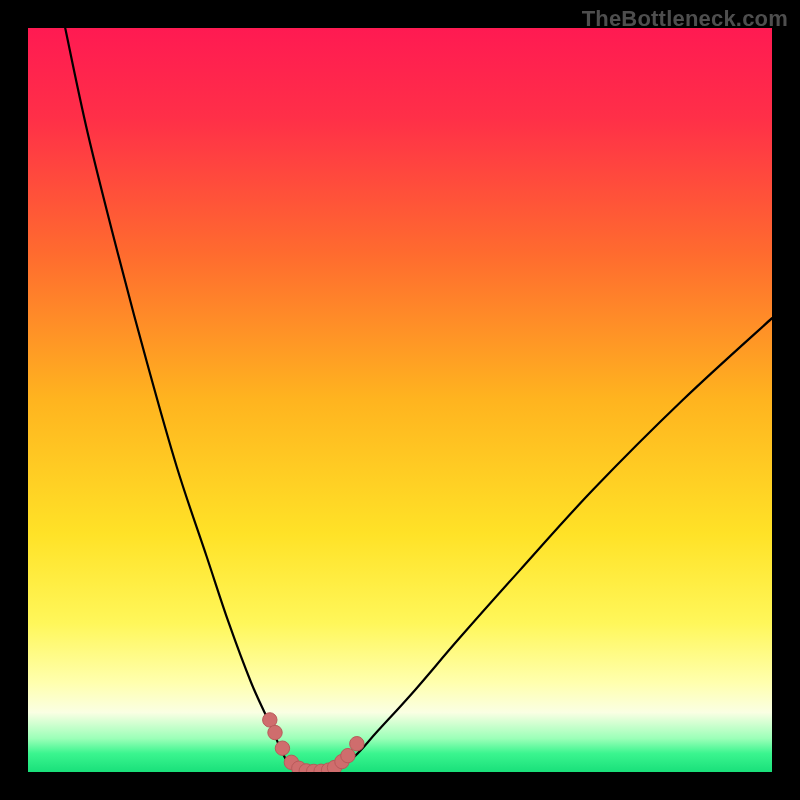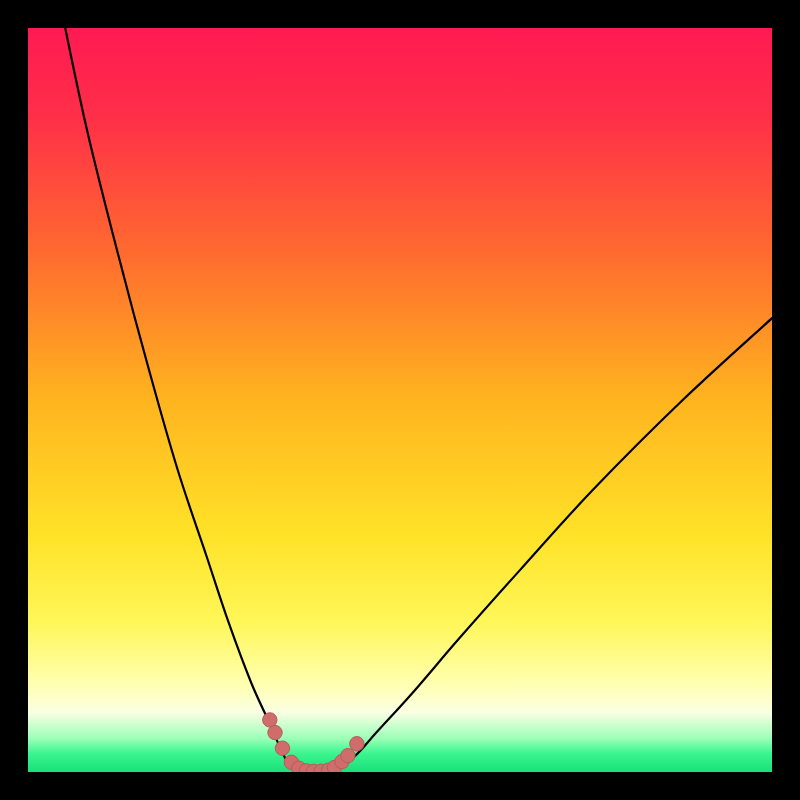--- a/index.html
+++ b/index.html
@@ -85,14 +85,15 @@
           <circle cx="300.57599999999996" cy="742.14" r="7.2" fill="#cf6d6d" stroke="#b85a5a" stroke-width="1"></circle>
           <circle cx="306.528" cy="739.536" r="7.2" fill="#cf6d6d" stroke="#b85a5a" stroke-width="1"></circle>
           <circle cx="313.968" cy="733.584" r="7.2" fill="#cf6d6d" stroke="#b85a5a" stroke-width="1"></circle>
           <circle cx="319.92" cy="727.632" r="7.2" fill="#cf6d6d" stroke="#b85a5a" stroke-width="1"></circle>
           <circle cx="328.848" cy="715.728" r="7.2" fill="#cf6d6d" stroke="#b85a5a" stroke-width="1"></circle>
         </g>
     </svg>
 
   </div>
 
+  <div class="watermark">TheBottleneck.com</div>
 
 </div>
 
 </body></html>

